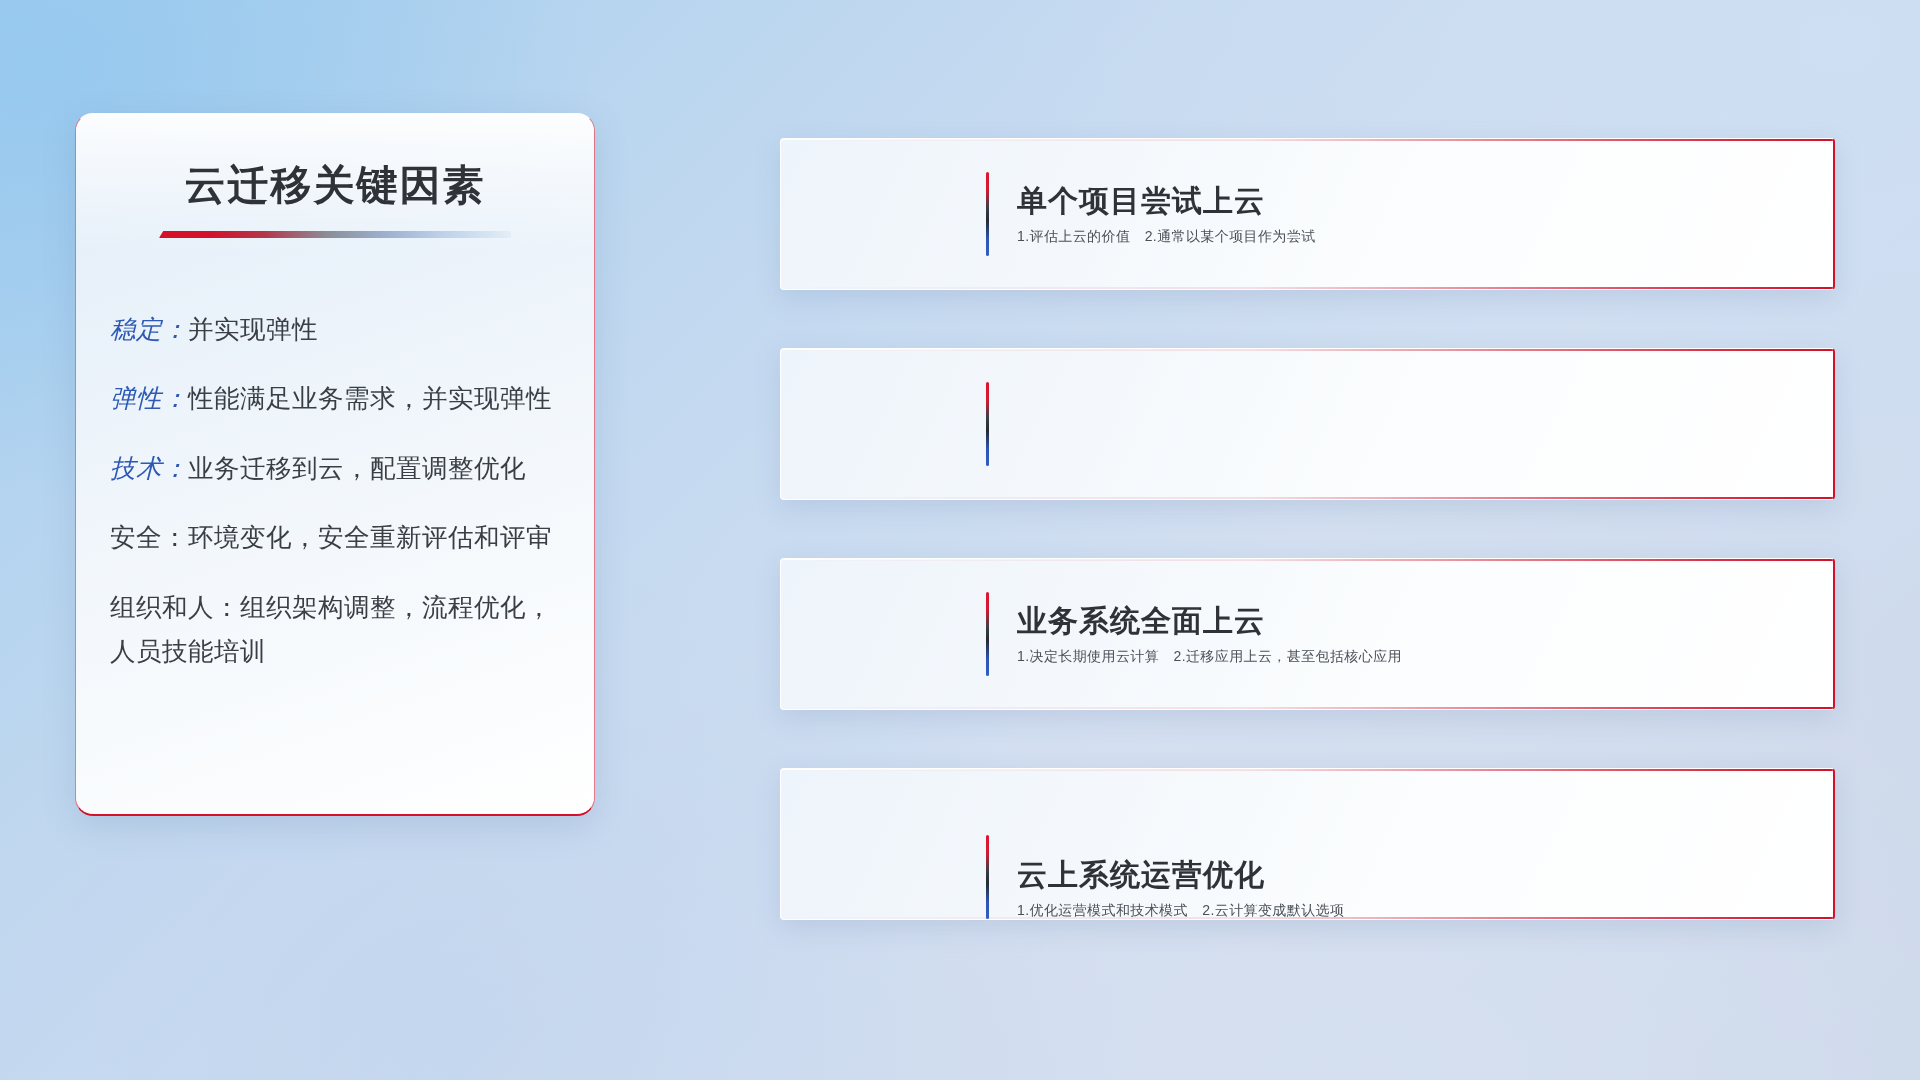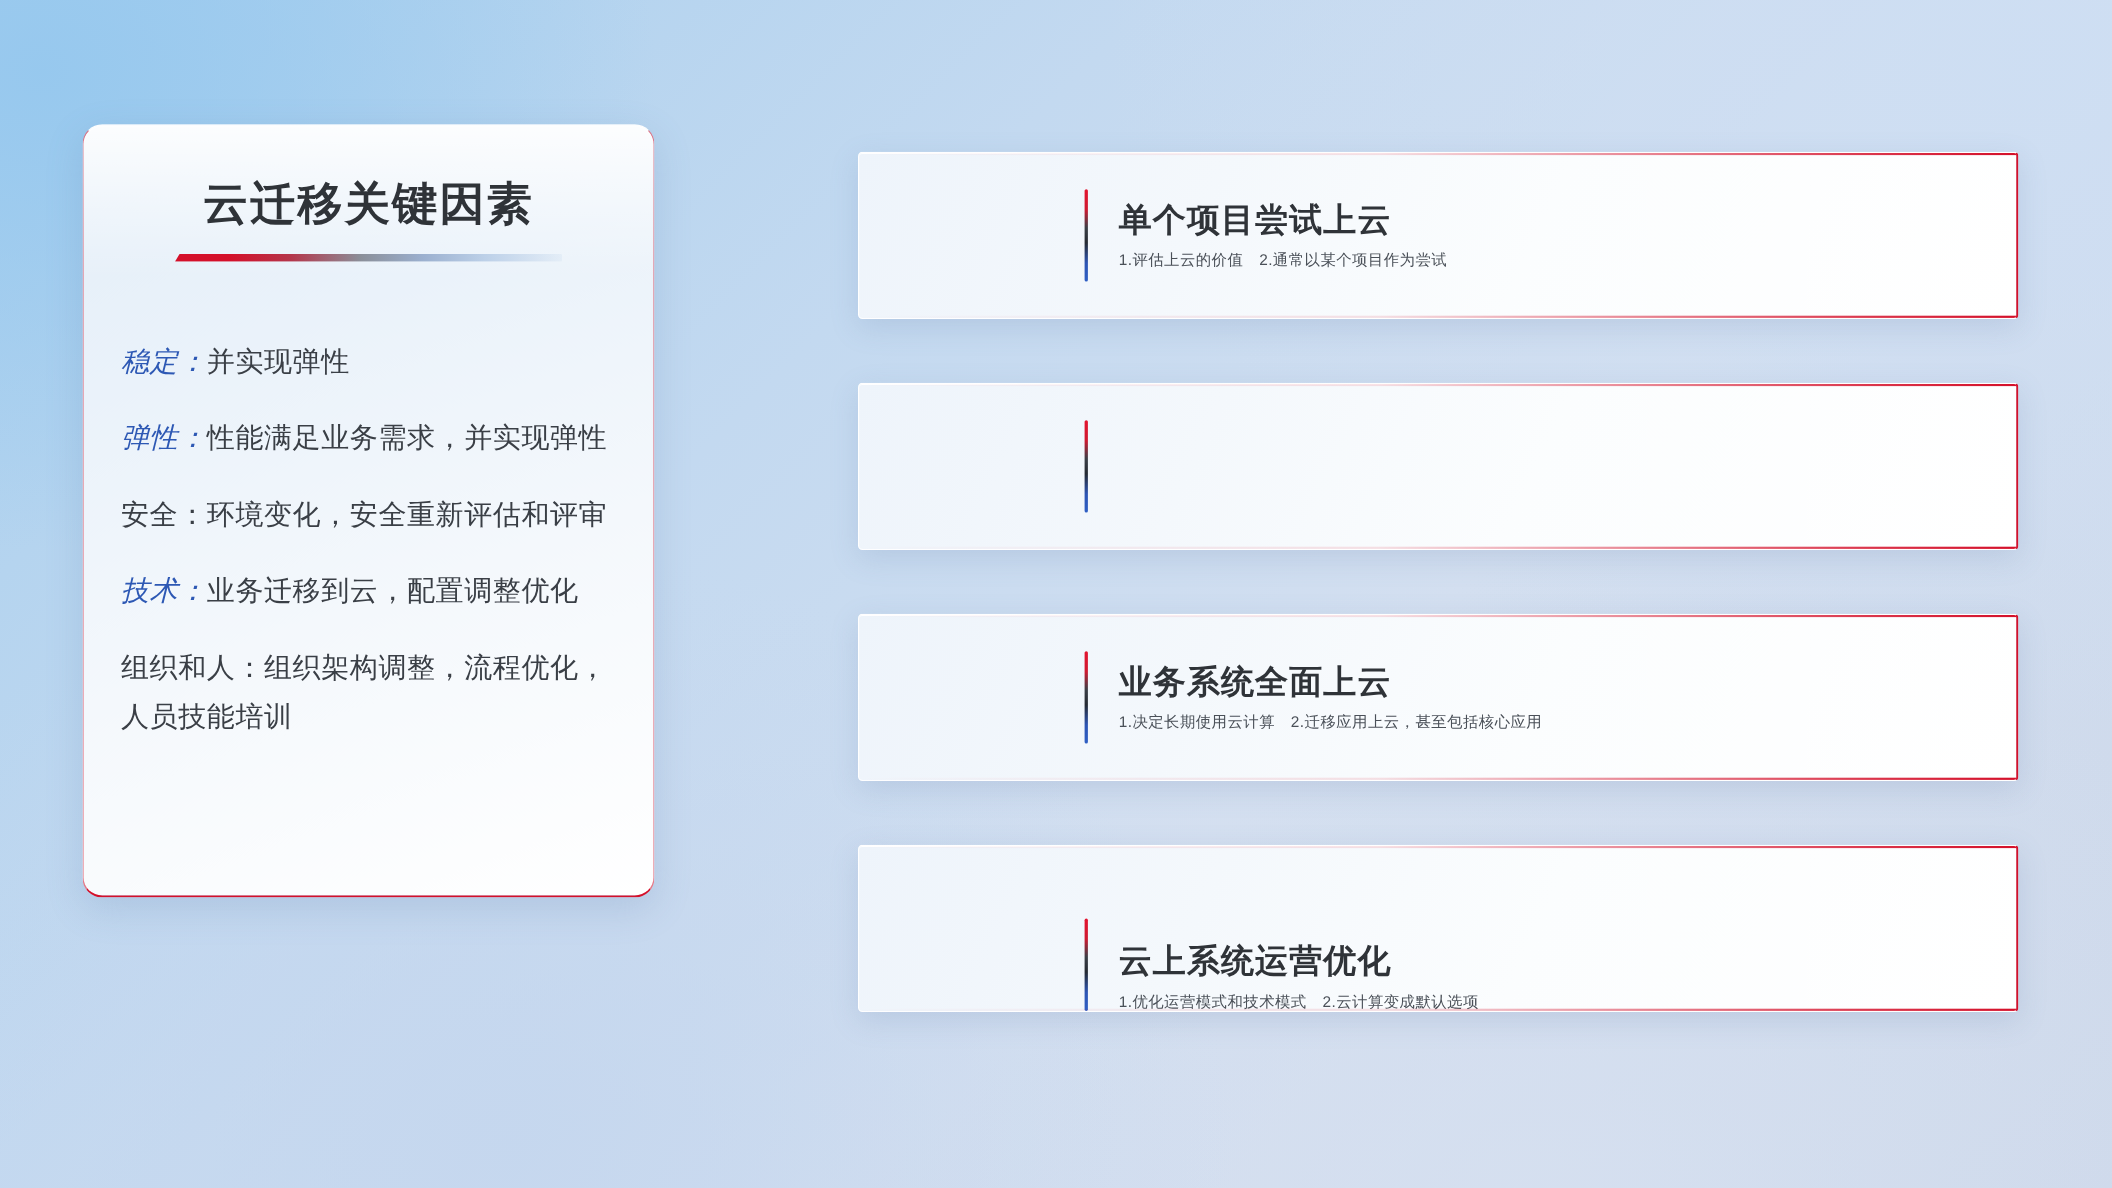--- a/index.html
+++ b/index.html
@@ -120,25 +120,25 @@
 
     <div class="factor-row">
       <span class="factor-key blue">稳定：</span><span class="factor-val">并实现弹性</span>
     </div>
 
     <div class="factor-row">
       <span class="factor-key blue">弹性：</span><span class="factor-val">性能满足业务需求，并实现弹性</span>
     </div>
 
     <div class="factor-row">
-      <span class="factor-key dark">安全：</span><span class="factor-val">环境变化，安全重新评估和评审</span>
+      <span class="factor-key blue">技术：</span><span class="factor-val">业务迁移到云，配置调整优化</span>
     </div>
 
     <div class="factor-row">
-      <span class="factor-key blue">技术：</span><span class="factor-val">业务迁移到云，配置调整优化</span>
+      <span class="factor-key dark">安全：</span><span class="factor-val">环境变化，安全重新评估和评审</span>
     </div>
 
     <div class="factor-row" style="margin-bottom:18px;">
       <span class="factor-key dark">组织和人：</span><span class="factor-val">组织架构调整，流程优化，</span>
     </div>
     <div class="factor-cont">人员技能培训</div>
 
   </div>
 </div>
 

